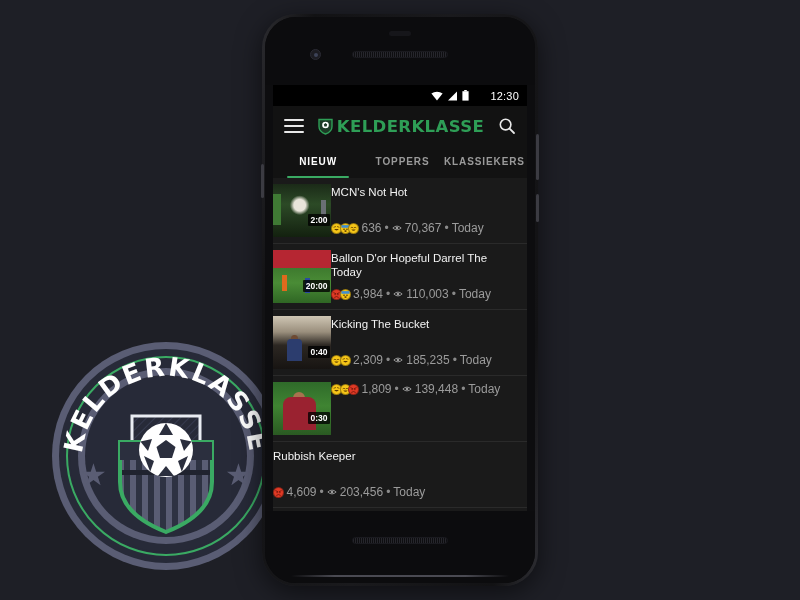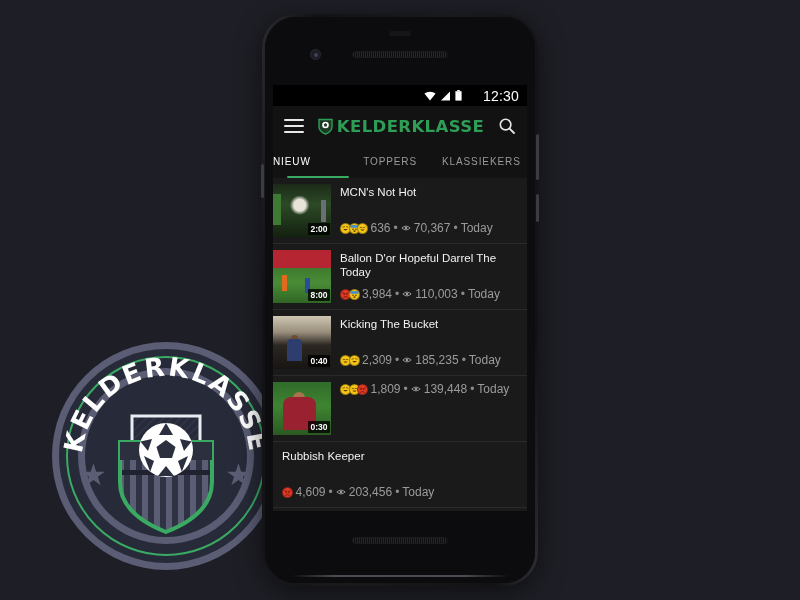--- a/index.html
+++ b/index.html
@@ -150,21 +150,21 @@
     background: #000;
     display: flex;
     align-items: center;
     justify-content: flex-end;
     padding-right: 8px;
     gap: 4px;
   }
   .sb-icon { display: block; }
   #status-time {
     color: #ffffff;
-    font-size: 14px;
+    font-size: 11px;
     letter-spacing: .2px;
     margin-left: 17px;
   }
   
   #app-bar {
     height: 40px;
     background: #121212;
     display: flex;
     align-items: center;
     padding: 0 11px;
@@ -195,24 +195,24 @@
   
   #tab-bar {
     height: 32px;
     background: #121212;
     display: flex;
     align-items: center;
     position: relative;
   }
   .tab {
     font-size: 10px;
-    font-weight: normal;
+    font-weight: bold;
     letter-spacing: .9px;
     color: #9a9a9a;
-    text-align: left;
+    text-align: center;
     cursor: pointer;
     padding-bottom: 2px;
   }
   .tab.t0 { width: 35.5%; }
   .tab.t1 { width: 31%; }
   .tab.t2 { width: 33.5%; }
   .tab.active { color: #ffffff; }
   #tab-indicator {
     position: absolute;
     bottom: 0; left: 5.5%;
@@ -240,32 +240,32 @@
   .thumb-wrap {
     position: relative;
     width: 58px; height: 53px;
     flex: 0 0 58px;
     overflow: hidden;
     background: #222;
   }
   .thumb-art { position: absolute; inset: 0; }
   .duration {
     position: absolute;
-    right: 1px; bottom: 2px;
+    right: 1px; bottom: 11px;
     background: rgba(0,0,0,.78);
     color: #fff;
     font-size: 8.5px;
     font-weight: bold;
     padding: 0.5px 2.5px;
     line-height: 1.25;
     border-radius: 1px;
   }
   .row-text {
     flex: 1;
-    padding-left: 9px;
+    padding-left: 0;
     display: flex;
     flex-direction: column;
     justify-content: space-between;
     height: 53px;
     min-width: 0;
   }
   .row-title {
     color: #f2f2f2;
     font-size: 11.5px;
     line-height: 1.25;
@@ -469,21 +469,21 @@
                 <span>70,367</span>
                 <span class="meta-dot">•</span>
                 <span>Today</span>
               </div>
             </div>
           </div>
 
           <div class="video-row">
             <div class="thumb-wrap">
               <div class="thumb-art art-2"></div>
-              <span class="duration">8:00</span>
+              <span class="duration">20:00</span>
             </div>
             <div class="row-text">
               <div class="row-title">Ballon D'or Hopeful Darrel The Today</div>
               <div class="row-meta">
                 <span class="emoji-stack">
                   <span class="emo" style="background:#e03a25">
                     <svg viewBox="0 0 11 11">
                         <path d="M2.2 3.4 L4.6 4.4 M8.8 3.4 L6.4 4.4" stroke="#6b1208" stroke-width="1" stroke-linecap="round"></path>
                         <circle cx="3.8" cy="5.6" r="0.8" fill="#6b1208"></circle>
                         <circle cx="7.2" cy="5.6" r="0.8" fill="#6b1208"></circle>

